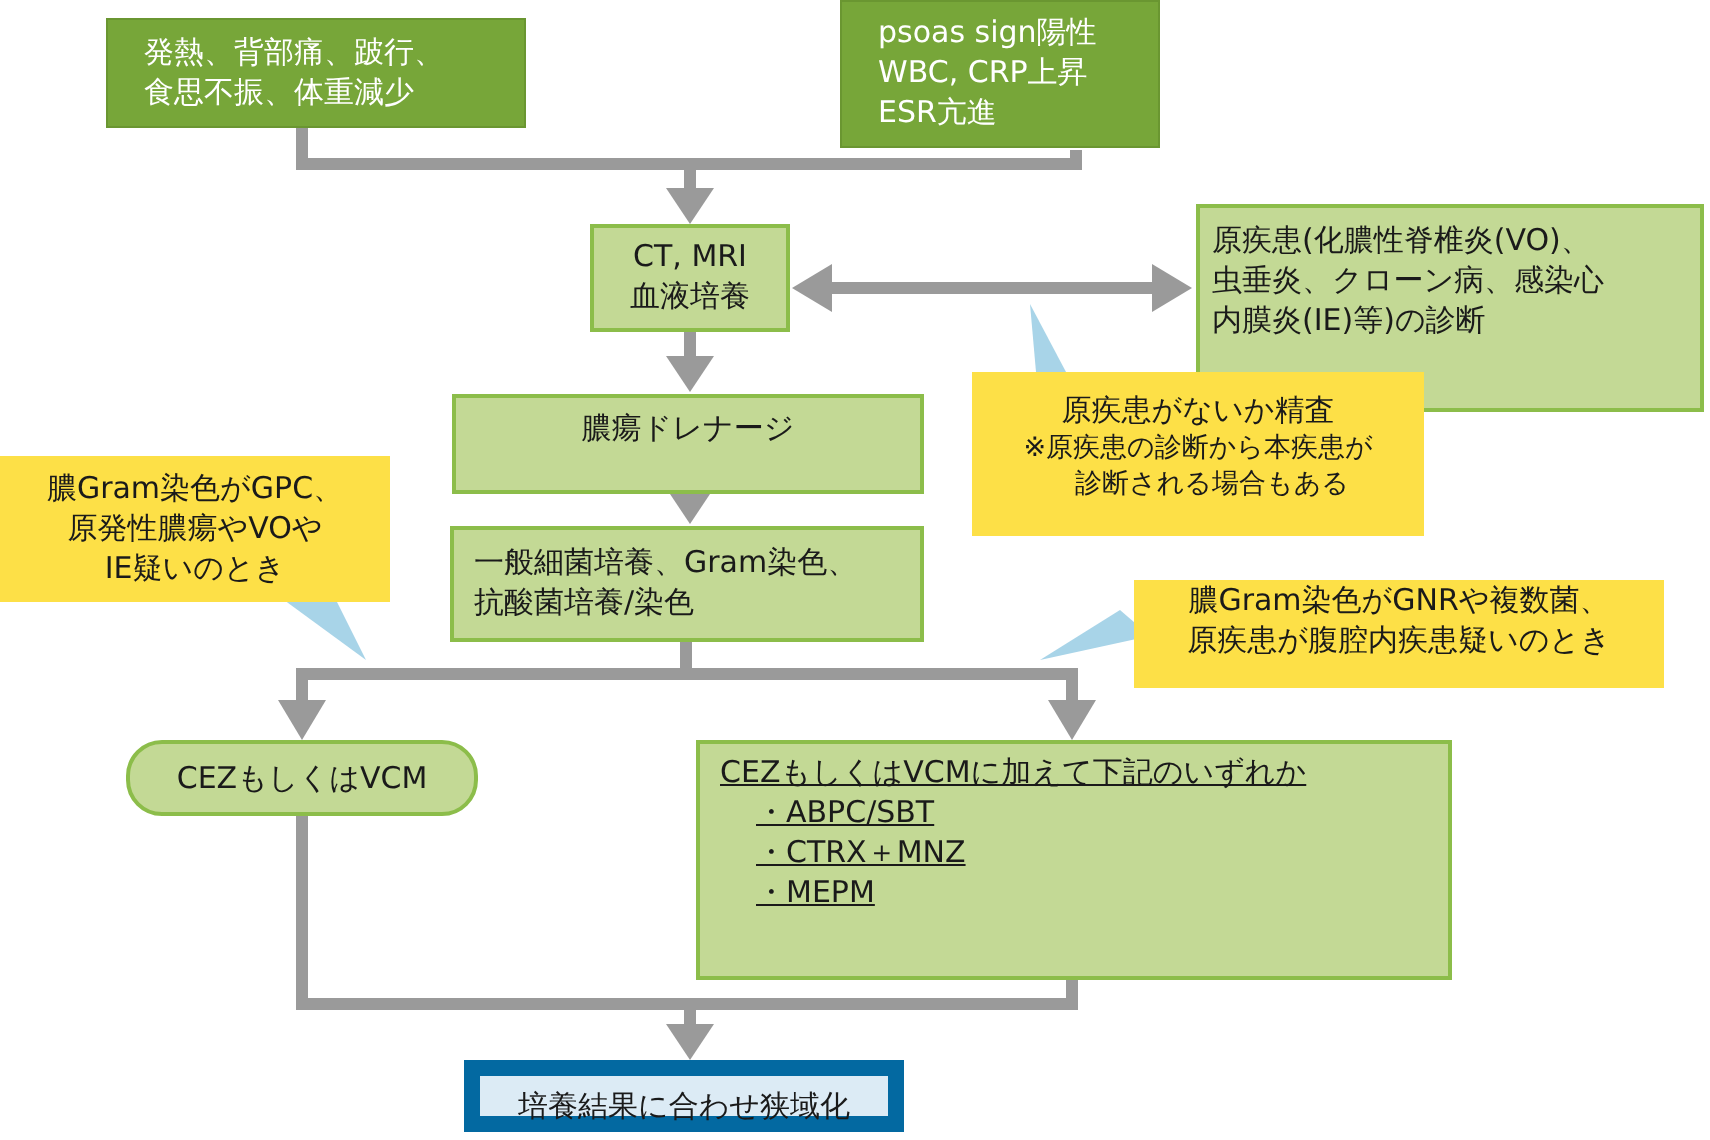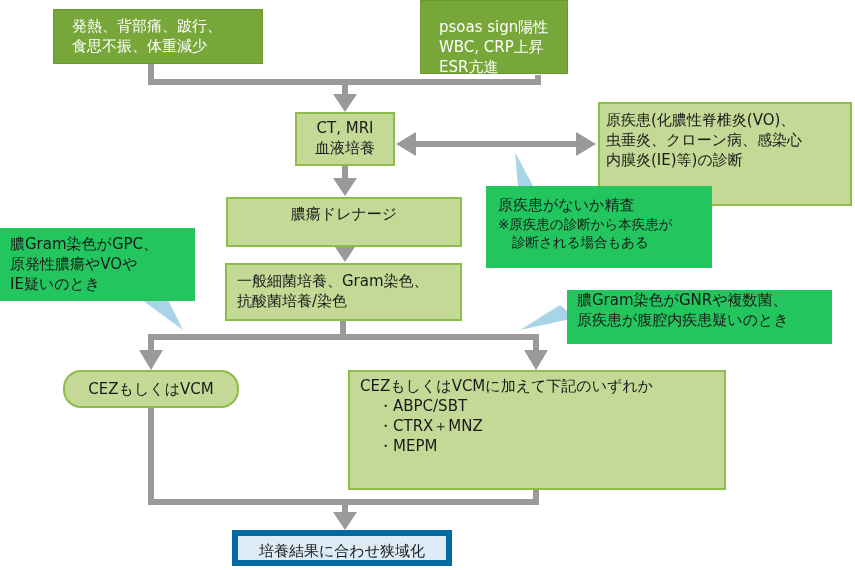--- a/index.html
+++ b/index.html
@@ -3,22 +3,22 @@
 <meta charset="utf-8">
 <style>
   html, body { margin:0; padding:0; background:#ffffff; }
   body { width:855px; height:570px; position:relative; overflow:hidden;
          font-family:"DejaVu Sans","Liberation Sans",sans-serif; }
   #canvas { position:absolute; left:0; top:0; width:855px; height:570px; }
   #connectors { position:absolute; left:0; top:0; width:855px; height:570px; }
   .box { position:absolute; box-sizing:border-box; font-size:15px; line-height:20px; color:#1a1a1a; }
   .dark { background:#77a639; color:#ffffff; border:1px solid #6a9631; padding:6px 10px 0 18px; }
   .light { background:#c3d995; border:2px solid #8cbd4a; padding:4px 12px; }
-  .blue { background:#22c55e; color:#1a1a1a; padding:6px 10px; }
-  .final { background:#dcebf5; border:6px solid #0369a1; padding:5px 10px; }
+  .blue { background:#fde047; color:#1a1a1a; padding:6px 10px;text-align:center; }
+  .final { background:#dcebf5; border:8px solid #0369a1; padding:5px 10px; }
   .center { text-align:center; }
   .line { display:block; white-space:nowrap; }
   .bullet { display:block; white-space:nowrap; padding-left:18px; }
   .small { font-size:13.5px; line-height:18px; }
   .indent { padding-left:14px; }
 </style>
 </head>
 <body>
 
 <div id="canvas">
@@ -52,21 +52,21 @@
       <polygon points="142,300 183,330 168,300"></polygon>
       <polygon points="560,305 520,330 575,318"></polygon>
     </g>
   </svg>
 
   <div class="box dark" style="left:53px; top:9px; width:210px; height:55px;">
     <span class="line">発熱、背部痛、跛行、</span>
     <span class="line">食思不振、体重減少</span>
   </div>
 
-  <div class="box dark" style="left:420px; top:0px; width:148px; height:74px; padding-top:16px;">
+  <div class="box dark" style="left:420px; top:0px; width:160px; height:74px; padding-top:5px;">
     <span class="line">psoas sign陽性</span>
     <span class="line">WBC, CRP上昇</span>
     <span class="line">ESR亢進</span>
   </div>
 
   <div class="box light center" style="left:295px; top:112px; width:100px; height:54px;">
     <span class="line">CT, MRI</span>
     <span class="line">血液培養</span>
   </div>
 
@@ -99,21 +99,21 @@
 
   <div class="box blue" style="left:567px; top:290px; width:265px; height:54px; padding:0 10px;">
     <span class="line">膿Gram染色がGNRや複数菌、</span>
     <span class="line">原疾患が腹腔内疾患疑いのとき</span>
   </div>
 
   <div class="box light center" style="left:63px; top:370px; width:176px; height:38px; padding-top:7px;border-radius:18px;">
     <span class="line">CEZもしくはVCM</span>
   </div>
 
-  <div class="box light" style="left:348px; top:370px; width:378px; height:120px; padding:4px 10px;">
+  <div class="box light" style="left:348px; top:370px; width:378px; height:120px; padding:4px 10px;text-decoration:underline;">
     <span class="line">CEZもしくはVCMに加えて下記のいずれか</span>
     <span class="bullet">・ABPC/SBT</span>
     <span class="bullet">・CTRX＋MNZ</span>
     <span class="bullet">・MEPM</span>
   </div>
 
   <div class="box final center" style="left:232px; top:530px; width:220px; height:36px;">
     <span class="line">培養結果に合わせ狭域化</span>
   </div>
 

